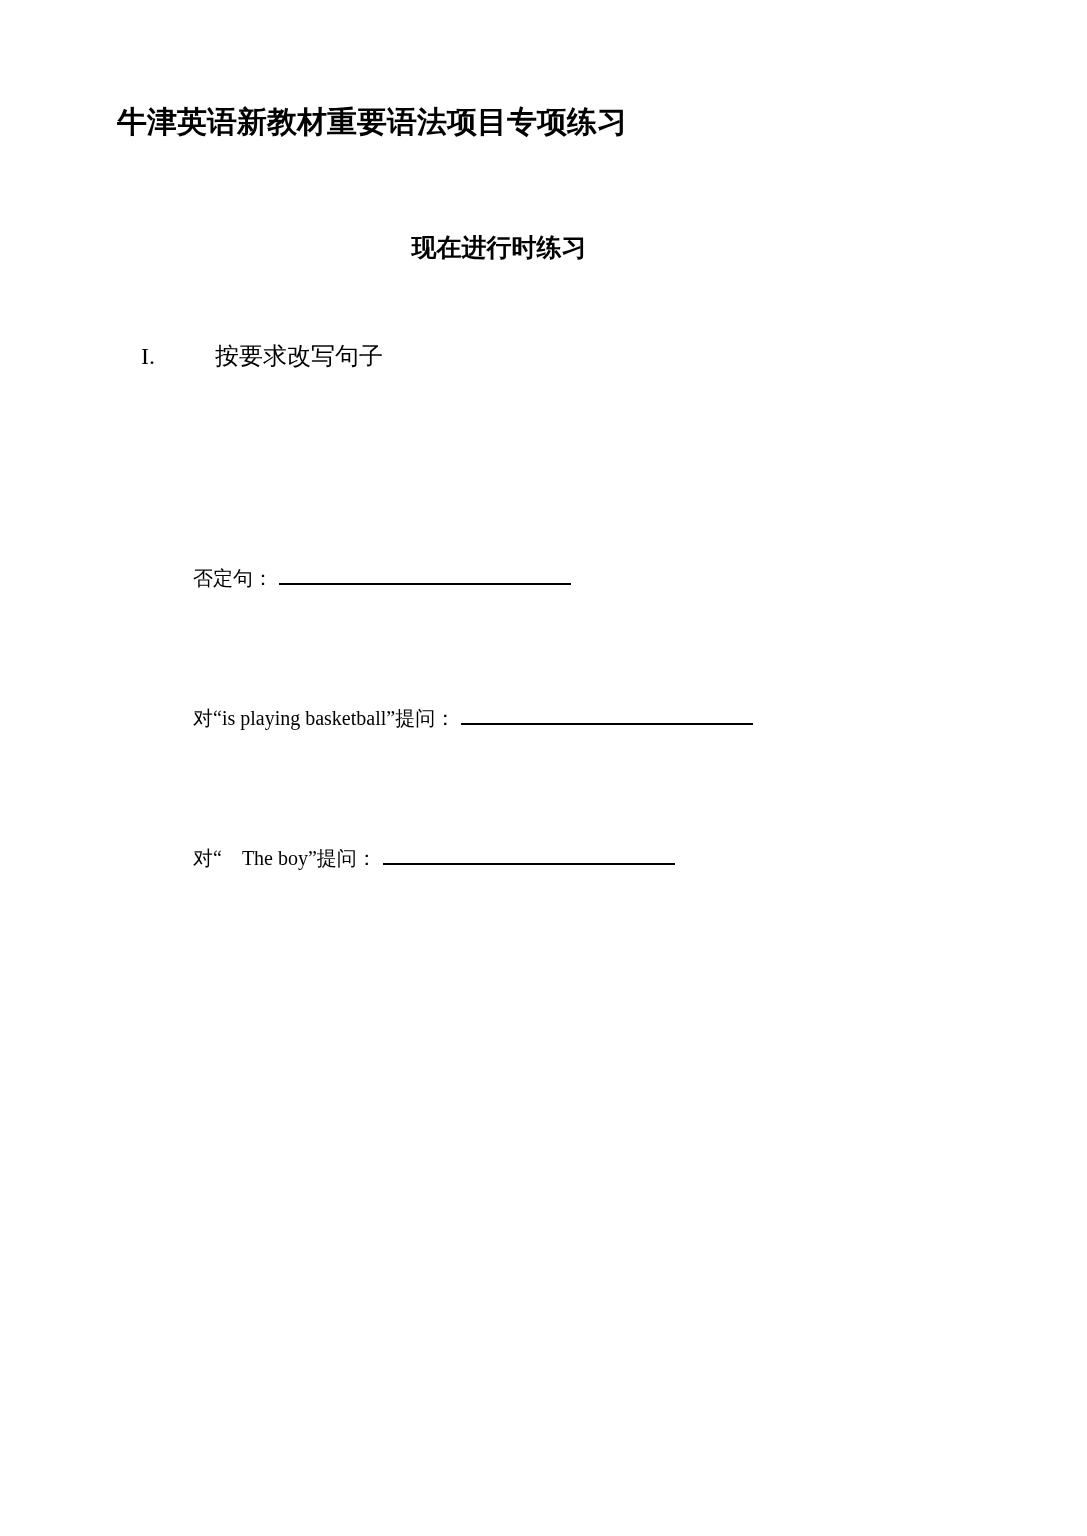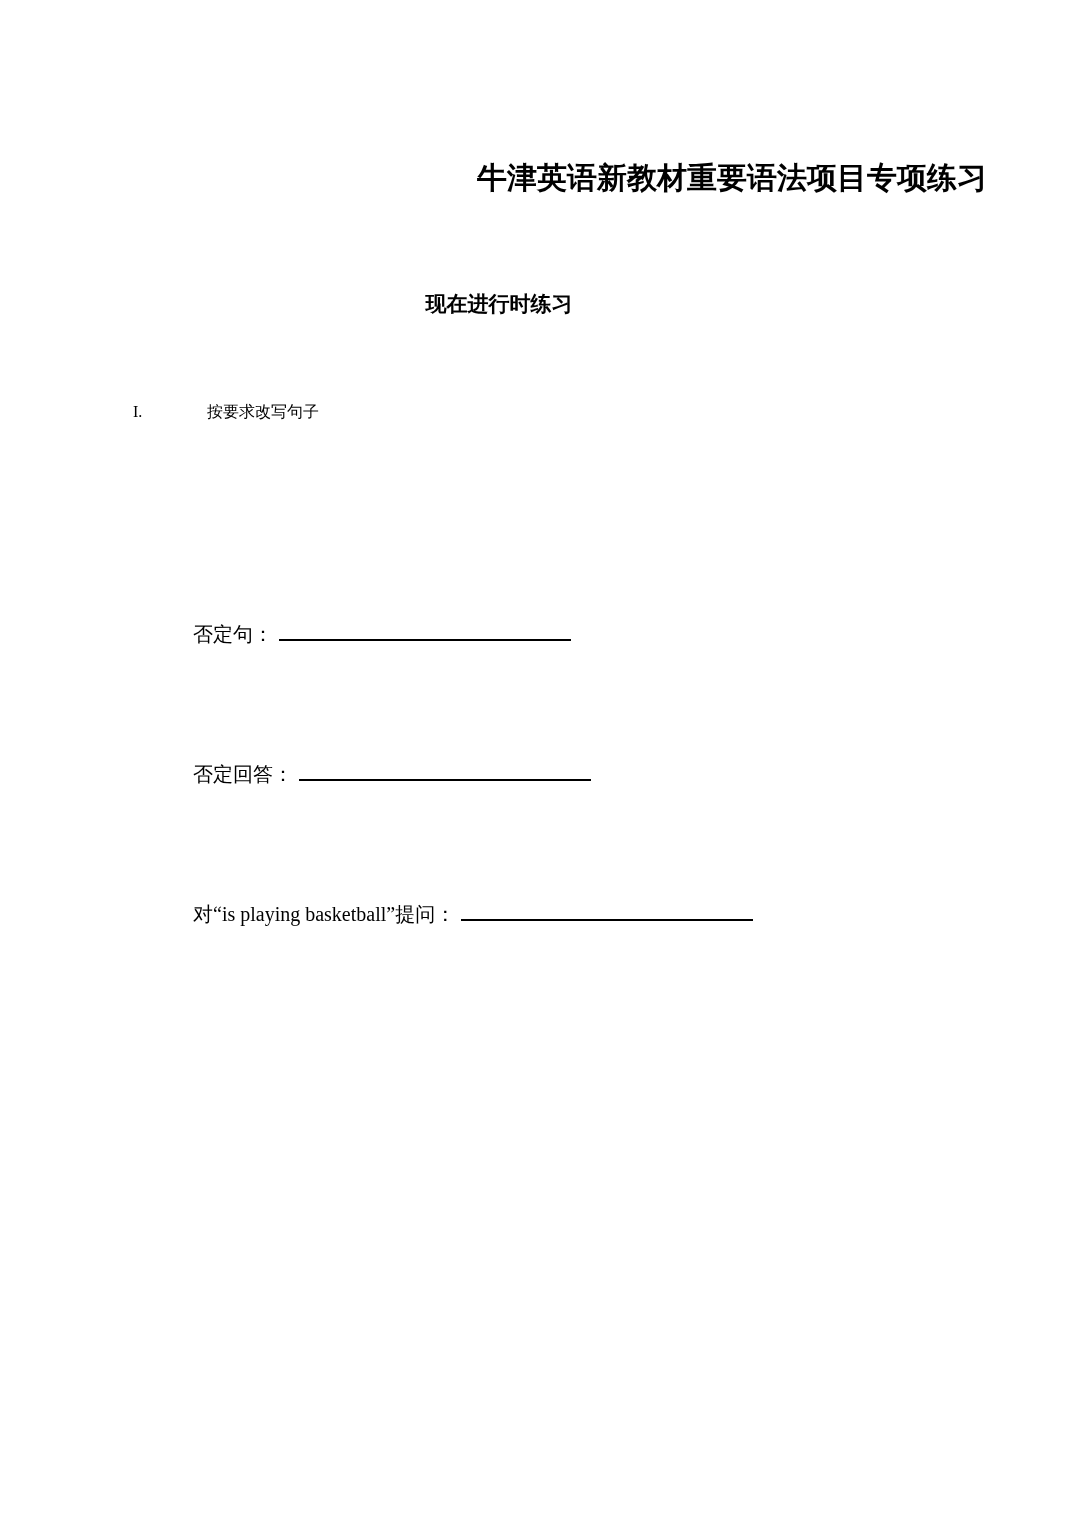--- a/index.html
+++ b/index.html
@@ -3,28 +3,28 @@
 <meta charset="utf-8">
 <style>
   html,body { margin:0; padding:0; }
   body {
     width:1087px; height:1536px; background:#ffffff; color:#000;
     font-family:"Liberation Serif","DejaVu Serif",serif;
     overflow:hidden;
   }
   .doc { padding:0 30px 0 117px; white-space:pre-wrap; }
   .title {
-    margin-top:106px; font-size:30px; font-weight:bold;
-    text-align:right; line-height:36px; margin-right:70px;
+    margin-top:50px; font-size:30px; font-weight:bold;
+    text-align:left; line-height:36px; margin-right:70px;
   }
   .subtitle {
-    margin-top:42px; font-size:21px; font-weight:bold;
+    margin-top:42px; font-size:25px; font-weight:bold;
     text-align:center; line-height:24px; transform:translateX(-88px);
   }
-  .sec-line { font-size:16px; line-height:28px; }
+  .sec-line { font-size:24px; line-height:28px; }
   .sec-line .numeral { display:inline-block; width:74px; }
   .ex { margin-left:46px; font-size:20px; line-height:28px; }
   .ex .num { display:inline-block; width:42px; }
   .blank {
     display:inline-block; border-bottom:2px solid #000;
     height:14px; vertical-align:baseline;
   }
   .blank.bw { width:292px; margin-left:6px; }
 </style>
 </head>
@@ -39,24 +39,24 @@
   <div class="sec-line">
     <span class="numeral">I.</span><span>按要求改写句子</span>
   </div>
 
   <div class="ex">
     
     <div>
       <span>否定句：</span><span class="blank bw"></span>
     </div>
     <div>
-      <span>否定回答：</span><span class="blank bw"></span>
+      <span>对“is playing basketball”提问：</span><span class="blank bw"></span>
     </div>
     <div>
-      <span>对“is playing basketball”提问：</span><span class="blank bw"></span>
+      <span>对“    The boy”提问：</span><span class="blank bw"></span>
     </div>
     
     
     
     
     
     
     
     
   </div>

